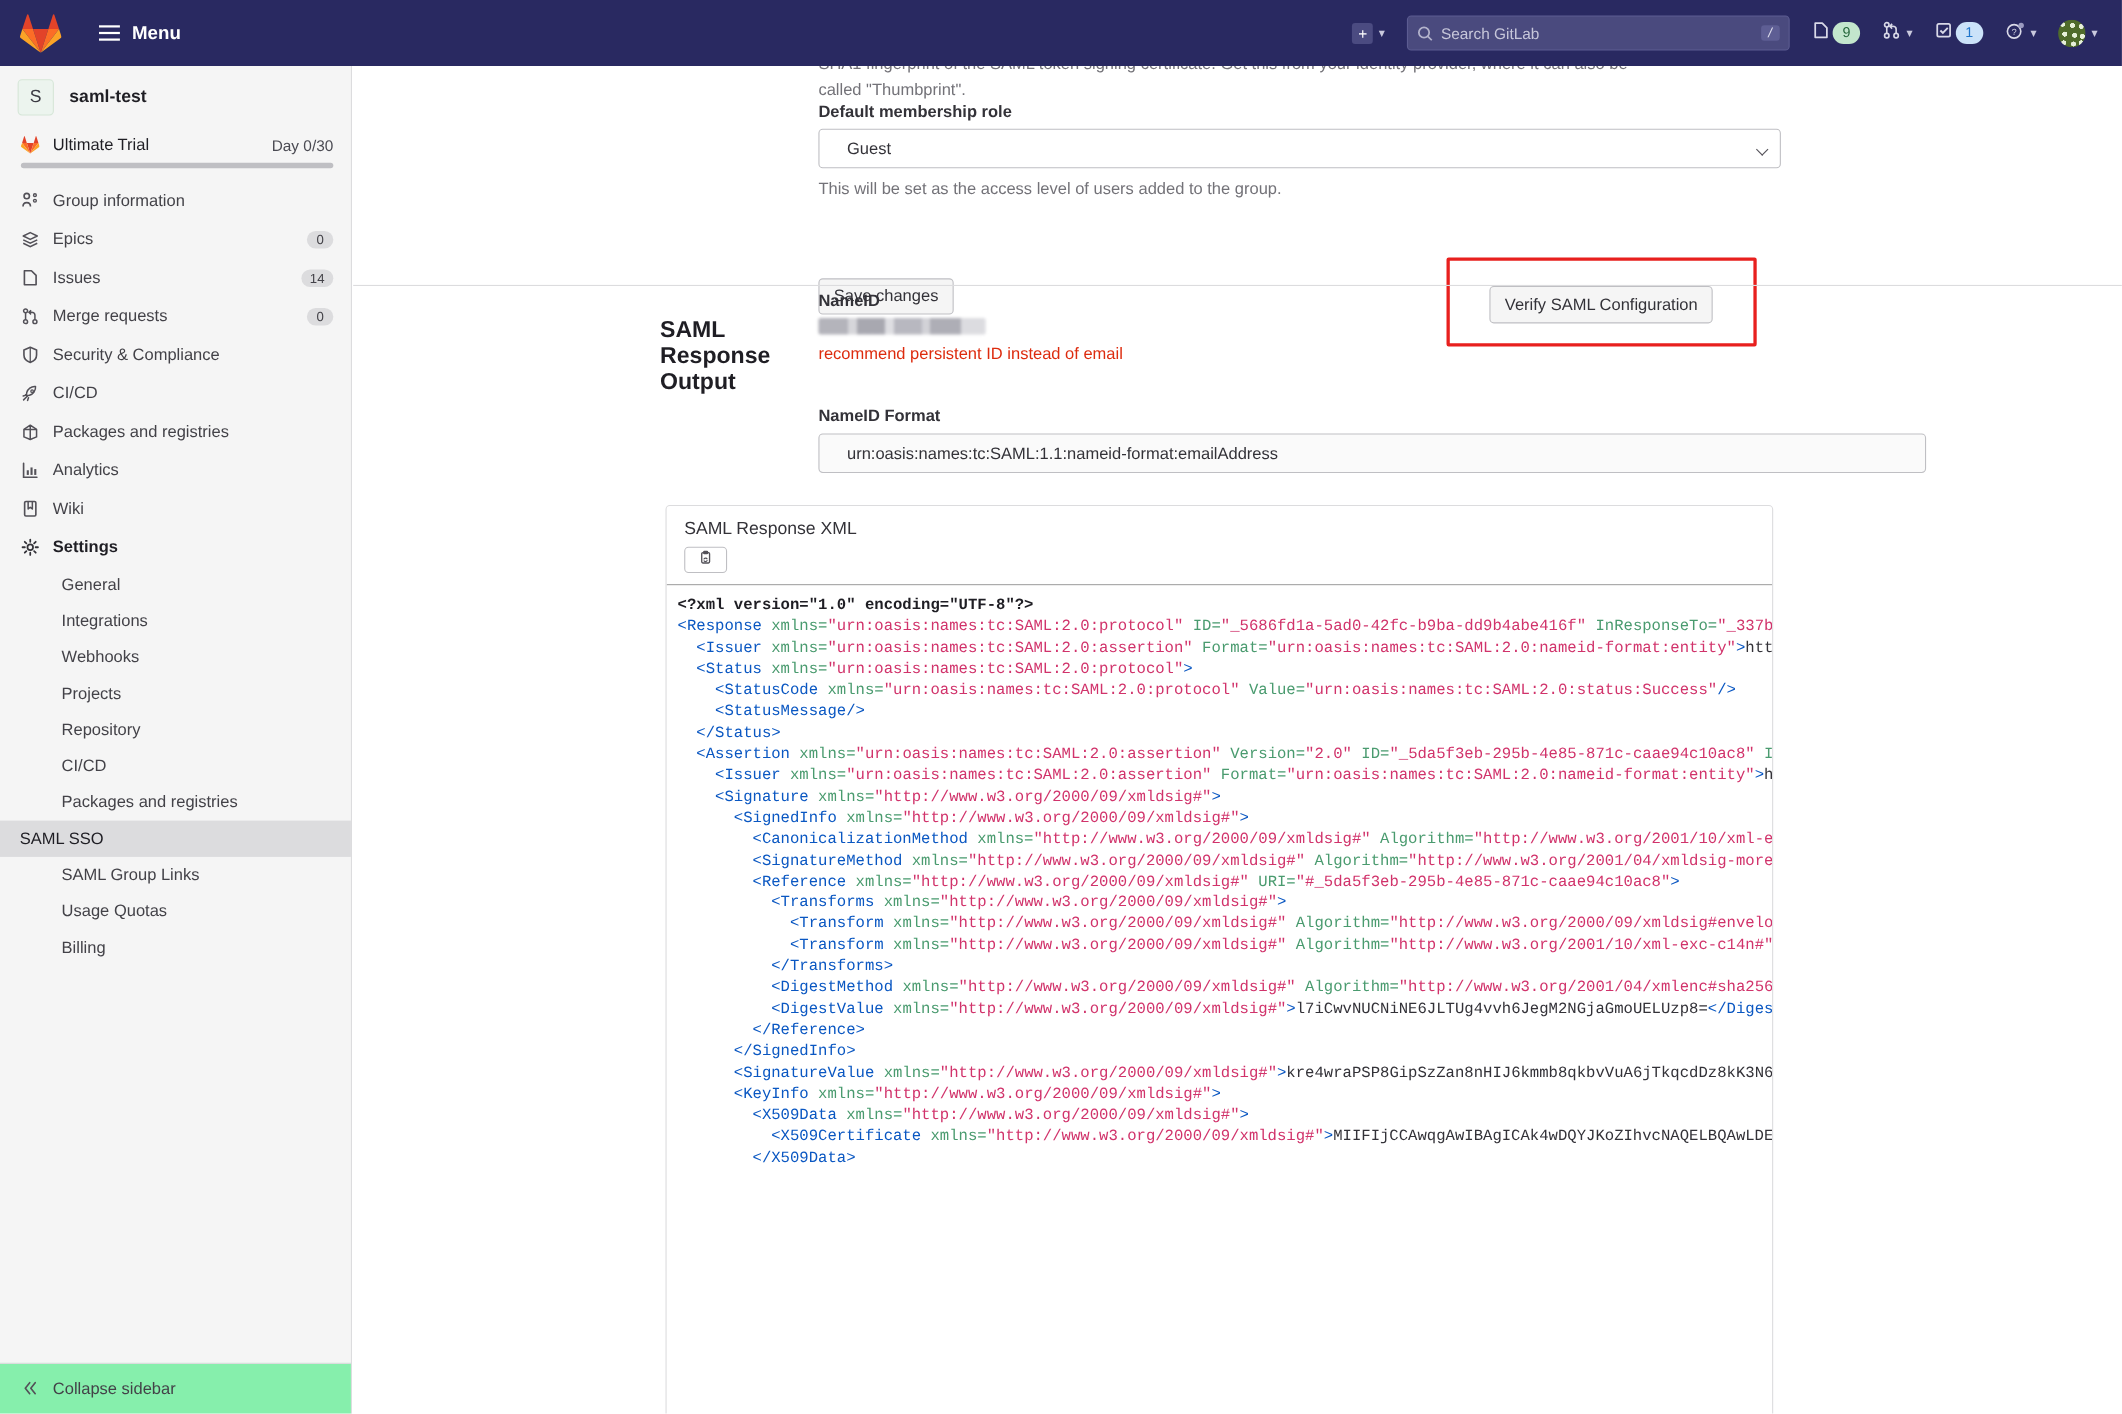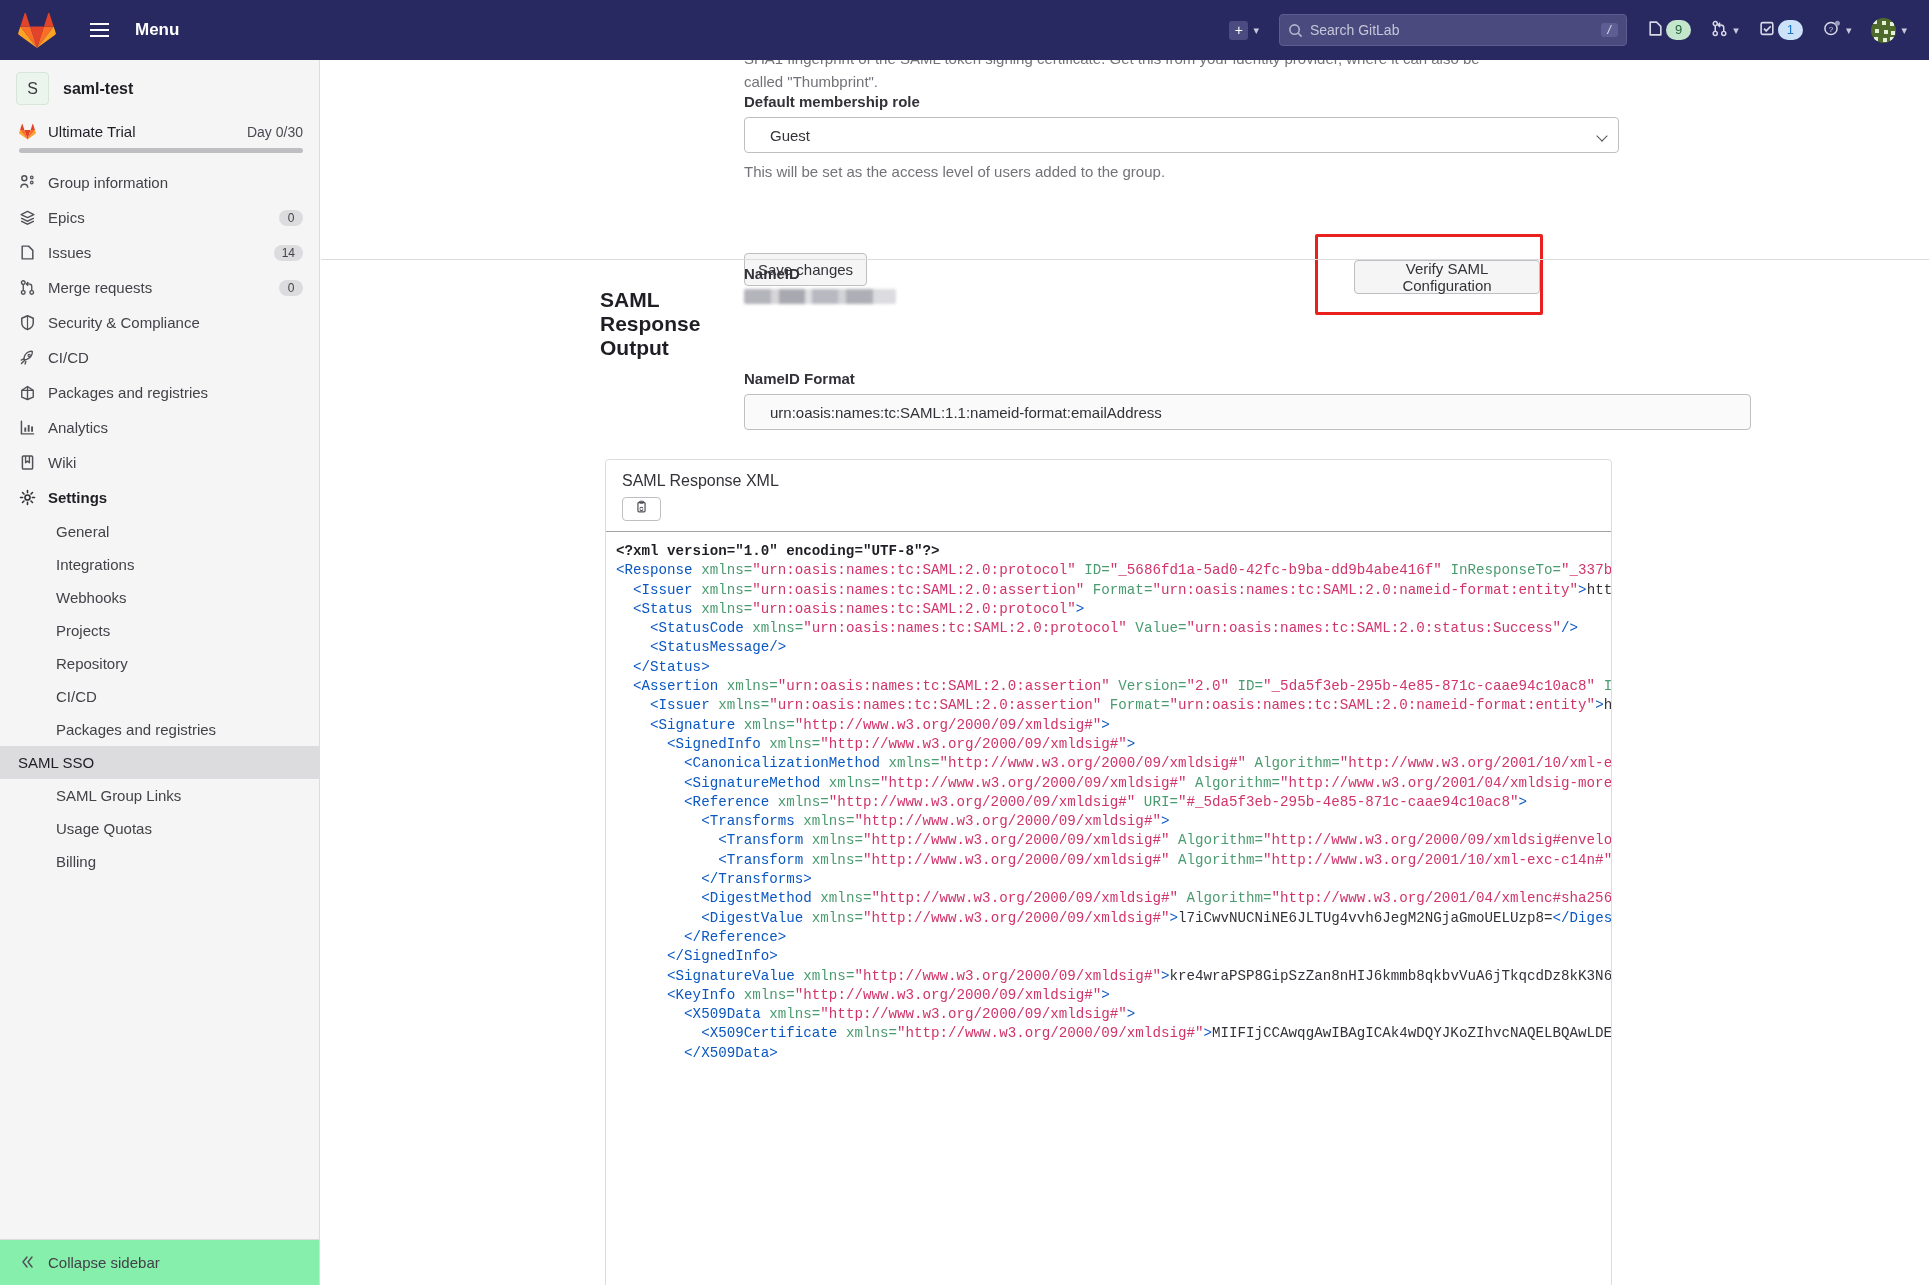--- a/index.html
+++ b/index.html
@@ -15,21 +15,21 @@
   .topnav {
     position: absolute; top: 0; left: 0;
     width: 1929px; height: 60px;
     background: #292961;
     display: flex; align-items: center;
     z-index: 40;
   }
   .gl-logo { margin-left: 18px; width: 38px; height: 36px; display:block; }
   .hamburger {
     margin-left: 26px;
-    display: flex; align-items: center; gap: 26px;
+    display: flex; align-items: center; gap: 11px;
     color: #fff; font-size: 17px; font-weight: 600;
     padding: 6px 8px; border-radius: 4px; cursor: pointer;
   }
   .ham-lines { display: flex; flex-direction: column; gap: 4px; }
   .ham-lines i { display:block; width: 19px; height: 2px; background:#fff; }
   .topnav-spacer { flex: 1; }
   .nav-right { display: flex; align-items: center; height: 60px; }
   .nav-btn {
     display: flex; align-items: center; gap: 5px;
     color: #d9d9e8; padding: 0 10px; height: 60px; cursor: pointer;
@@ -428,37 +428,38 @@
     <div class="select-wrap">
       <select class="gl-select" id="role-select"><option value="Guest">Guest</option><option value="Reporter">Reporter</option><option value="Developer">Developer</option><option value="Maintainer">Maintainer</option><option value="Owner">Owner</option></select>
     </div>
     <div class="hint" style="margin-top:8px;">This will be set as the access level of users added to the group.</div>
   </div>
 
   <div class="form-col" style="top:193px;">
     <button class="btn">Save changes</button>
   </div>
 
-  <div class="verify-wrap" style="left:994px; top:174px; width:228px; height:81px;">
+  <div class="verify-wrap" style="left:994px; top:174px; width:282px; height:81px;">
     <button class="btn" style="position:absolute; left:36px; top:23px; height:34px;">Verify SAML Configuration</button>
   </div>
 
   <div class="hr" style="position:absolute; left:0; top:199px; width:1608px;"></div>
 
   <div style="position:absolute; left:-43px; top:228px; width:420px; text-align:left; padding-left:322px;">
     <div class="sec-title">SAML Response Output</div>
   </div>
 
   <div class="form-col" style="top:205px;">
     <div class="fld-label">NameID</div>
     <div style="position:relative;">
       <div class="gl-input input-err" style="display:flex; align-items:center; width:945px;">
         <span class="redacted"></span>
       </div>
     </div>
+    <div class="err-text" style="margin-top:9px;">recommend persistent ID instead of email</div>
   </div>
 
   <div class="form-col" style="top:310px;">
     <div class="fld-label">NameID Format</div>
     <input class="gl-input" style="width: 1007px; background: rgb(250, 250, 250);" readonly="" value="urn:oasis:names:tc:SAML:1.1:nameid-format:emailAddress">
   </div>
 
   <div class="xml-card" style="position:absolute; left:284px; top:399px; width:1007px; height:830px;">
     <div class="xml-head">
       <div class="xml-head-title">SAML Response XML</div>

